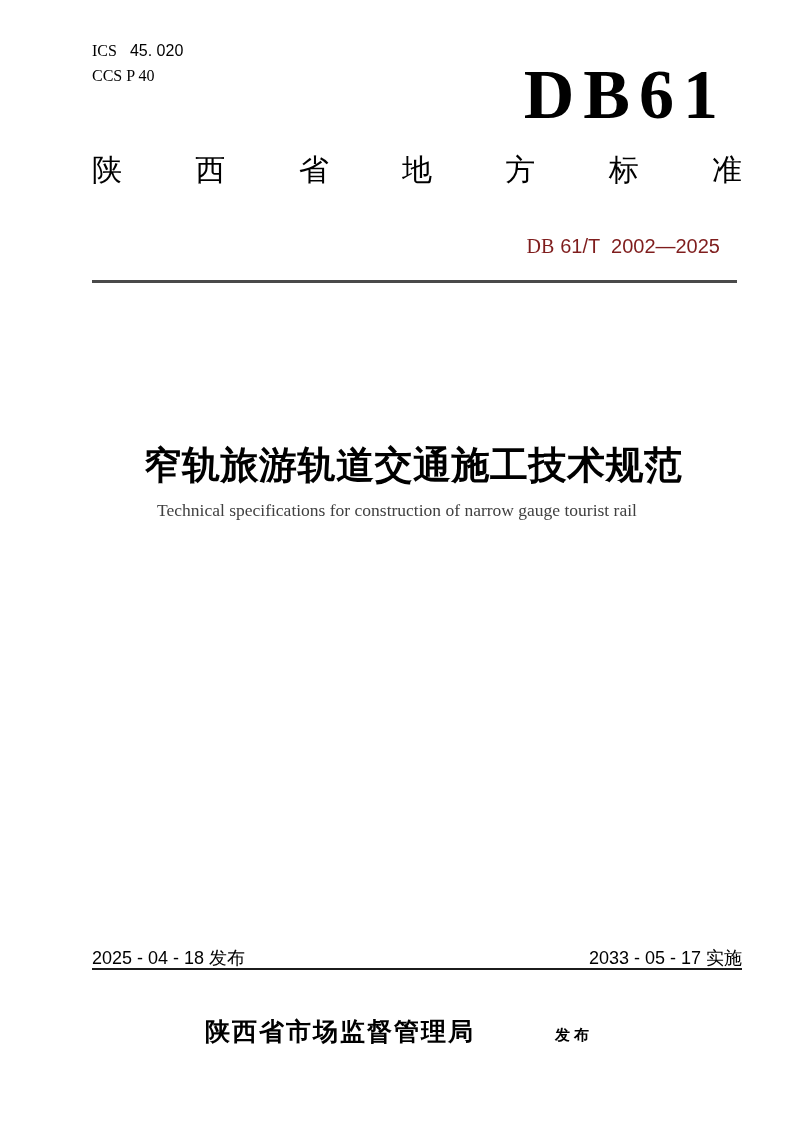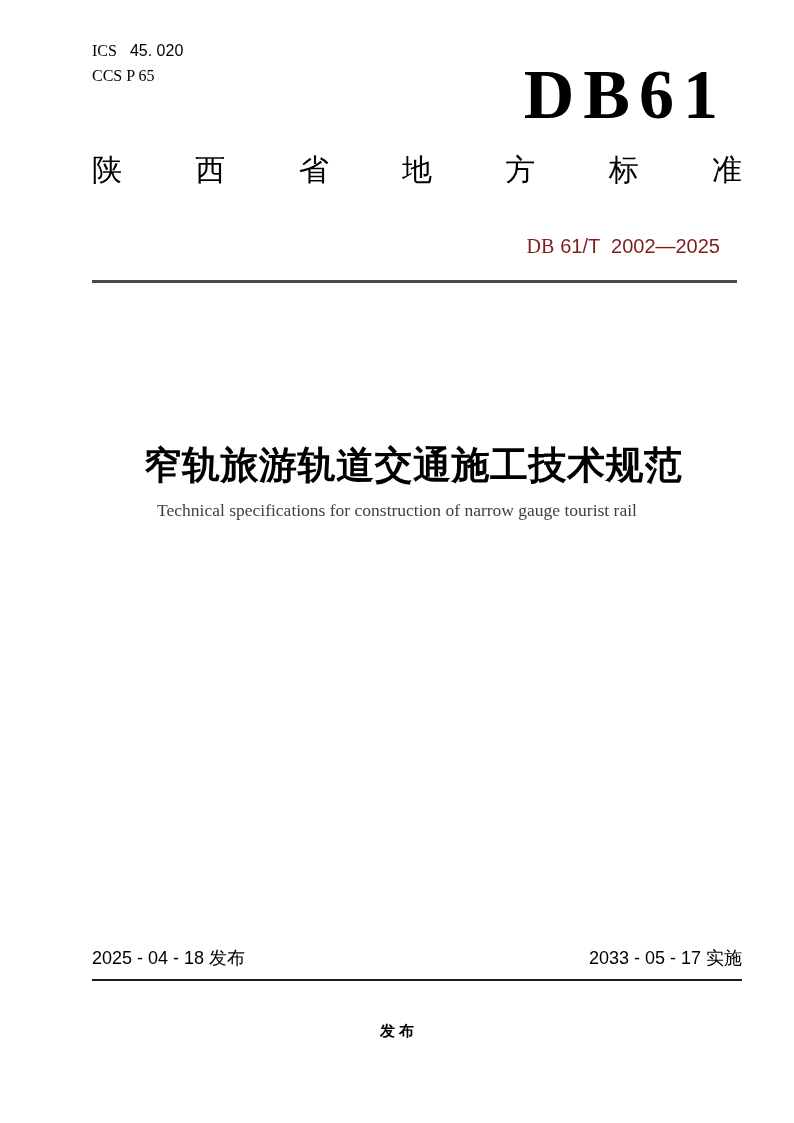--- a/index.html
+++ b/index.html
@@ -113,21 +113,21 @@
     position: absolute;
     left: 92px;
     top: 948px;
     width: 650px;
     display: flex;
     justify-content: space-between;
     align-items: flex-start;
     font-size: 18px;
     line-height: 20px;
     font-weight: 500;
-    padding-bottom: 11px;
+    padding-bottom: 0;
     border-bottom: 2px solid #1c1c1c;
     color: #000;
   }
 
   
   .publisher-row {
     position: absolute;
     left: 0;
     top: 1017px;
     width: 100%;
@@ -152,21 +152,21 @@
 </style>
 </head>
 <body>
 
 <div class="page">
 
   <div class="ics-block">
     <div class="ics-line">
       <span class="serif">ICS</span><span class="ics-val">45. 020</span>
     </div>
-    <div class="ccs-line serif">CCS P 65</div>
+    <div class="ccs-line serif">CCS P 40</div>
   </div>
 
   <div class="db-logo">DB61</div>
 
   <div class="std-name">
       <span>陕</span>
       <span>西</span>
       <span>省</span>
       <span>地</span>
       <span>方</span>
@@ -183,16 +183,17 @@
   <h1 class="title-zh">窄轨旅游轨道交通施工技术规范</h1>
 
   <div class="title-en">Technical specifications for construction of narrow gauge tourist rail</div>
 
   <div class="dates-row">
     <span class="date">2025 - 04 - 18 发布</span>
     <span class="date">2033 - 05 - 17 实施</span>
   </div>
 
   <div class="publisher-row">
+    <span class="publisher">陕西省市场监督管理局</span>
     <span class="publish-action">发 布</span>
   </div>
 
 </div>
 
 </body></html>

